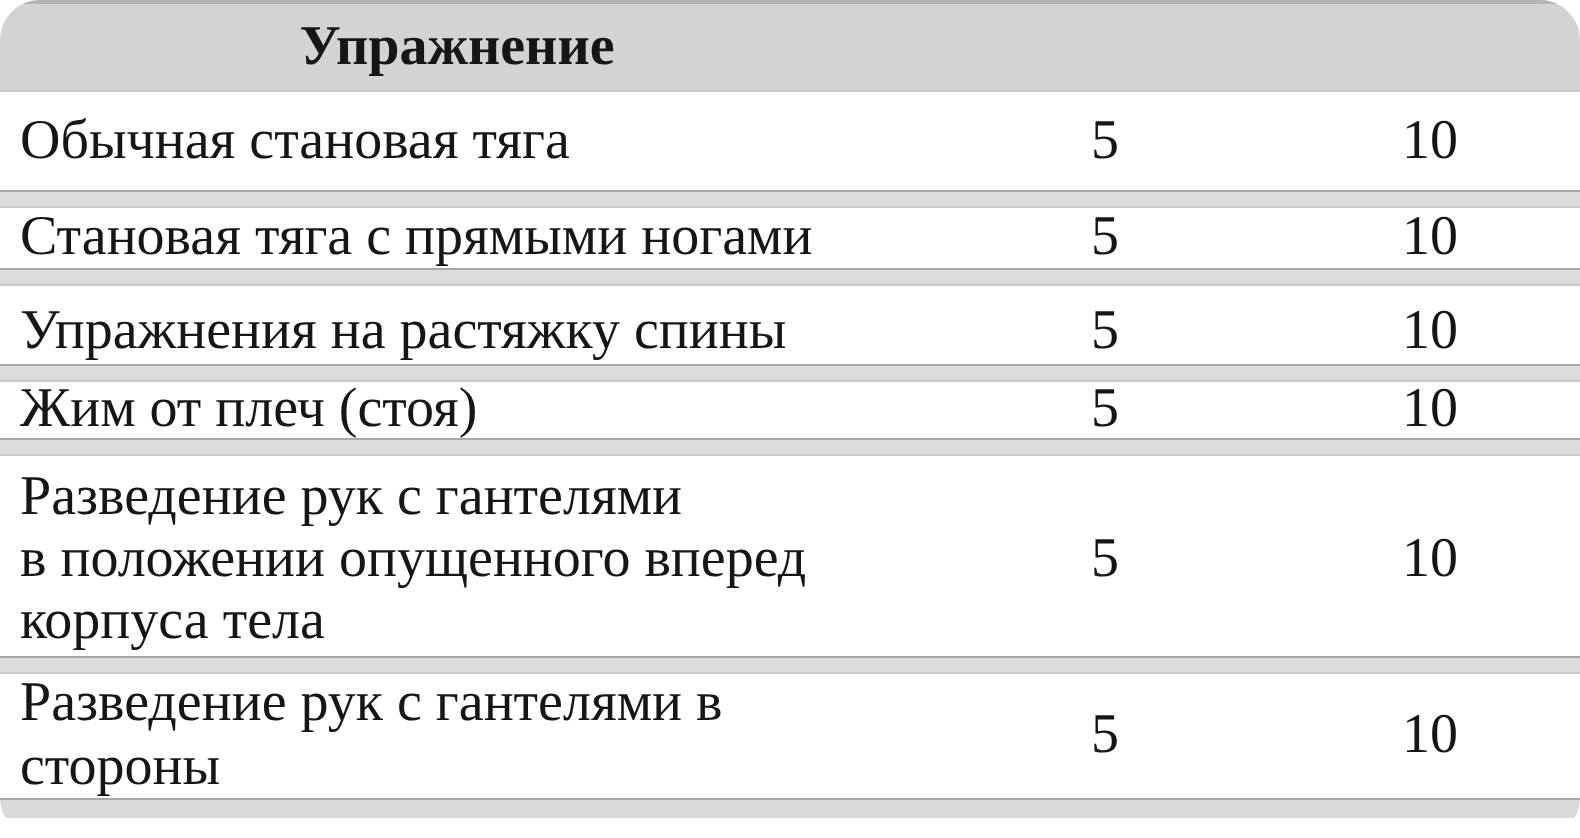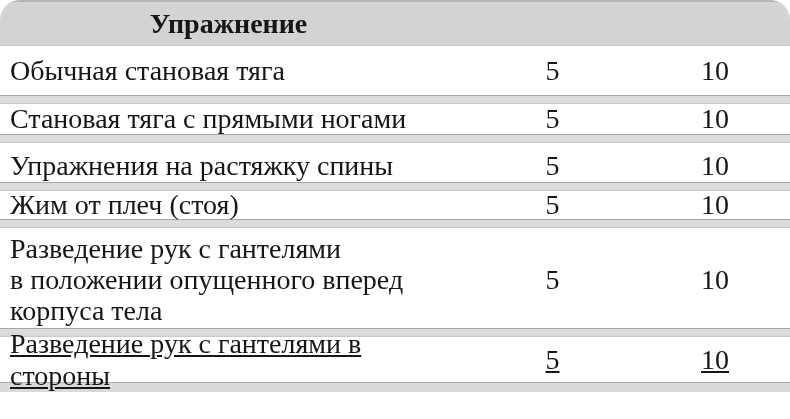--- a/index.html
+++ b/index.html
@@ -70,21 +70,21 @@
   .r2 { height: 39px; align-items: flex-end; }
   .r3 { height: 28px; }
   .r4 {
     height: 100px;
     align-items: center;
   }
   .r4 .cell {
     padding-top: 2px;
     line-height: 31px;
   }
-  .r5 { height: 45px; text-decoration: underline; }
+  .r5 { height: 62px; }
 </style>
 </head>
 <body>
 
 <div class="sheet">
 
   <div class="row header">
     <div class="cell c1">Упражнение</div>
   </div>
 

